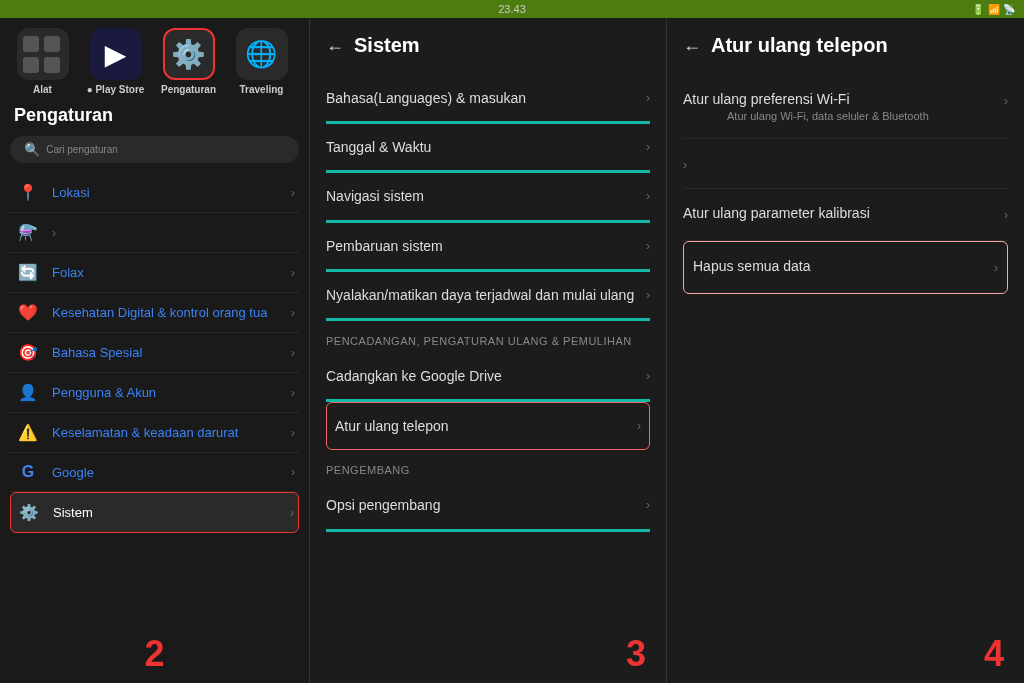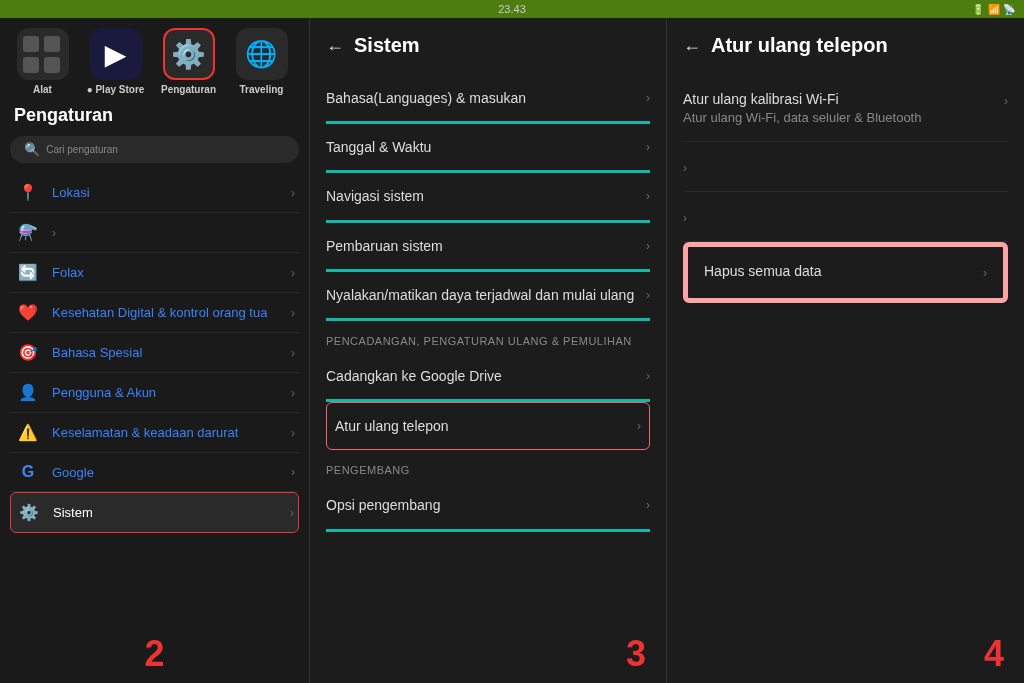--- a/index.html
+++ b/index.html
@@ -301,34 +301,35 @@
       flex: 1;
     }
 
     .reset-item .item-title {
       font-size: 14px;
       color: #ddd;
       margin-bottom: 3px;
     }
 
     .reset-item .item-subtitle {
-      font-size: 13px;
+      font-size: 11px;
       color: #888;
+      margin-left: 44px;
     }
 
     .reset-item .chevron {
       color: #666;
       font-size: 12px;
       margin-top: 3px;
     }
 
     .reset-item.highlighted {
-      border: 5px solid #fca5a5;
+      border: 1px solid #fca5a5;
       border-radius: 6px;
-      padding: 16px 16px;
+      padding: 16px 9px;
     }
 
     .bottom-row {
       display: flex;
       margin-top: auto;
       padding-bottom: 8px;
     }
 
     .step-number-right {
       font-size: 36px;
@@ -500,29 +501,32 @@
 
   <div class="panel-3">
     <div class="panel-header">
       <span class="back-arrow">←</span>
       <span class="title">Atur ulang telepon</span>
     </div>
 
     <div class="panel-list">
       <div class="reset-item">
         <div class="item-content">
-          <div class="item-title">Atur ulang kalibrasi Wi-Fi</div>
+          <div class="item-title">Atur ulang preferensi Wi-Fi</div>
           <div class="item-subtitle">Atur ulang Wi-Fi, data seluler &amp; Bluetooth</div>
         </div>
         <span class="chevron">›</span>
       </div>
       <div class="reset-item">
         <span class="chevron">›</span>
       </div>
       <div class="reset-item">
+        <div class="item-content">
+          <div class="item-title">Atur ulang parameter kalibrasi</div>
+        </div>
         <span class="chevron">›</span>
       </div>
       <div class="reset-item highlighted">
         <div class="item-content">
           <div class="item-title">Hapus semua data</div>
         </div>
         <span class="chevron">›</span>
       </div>
     </div>
 

